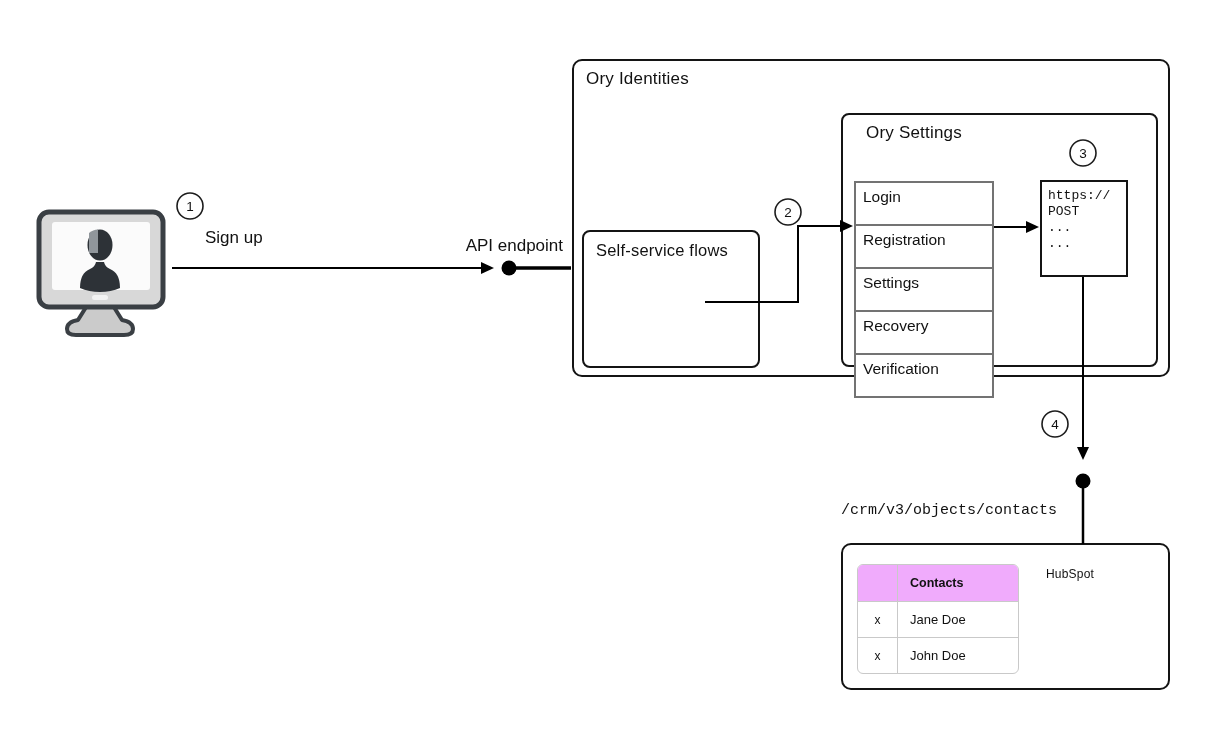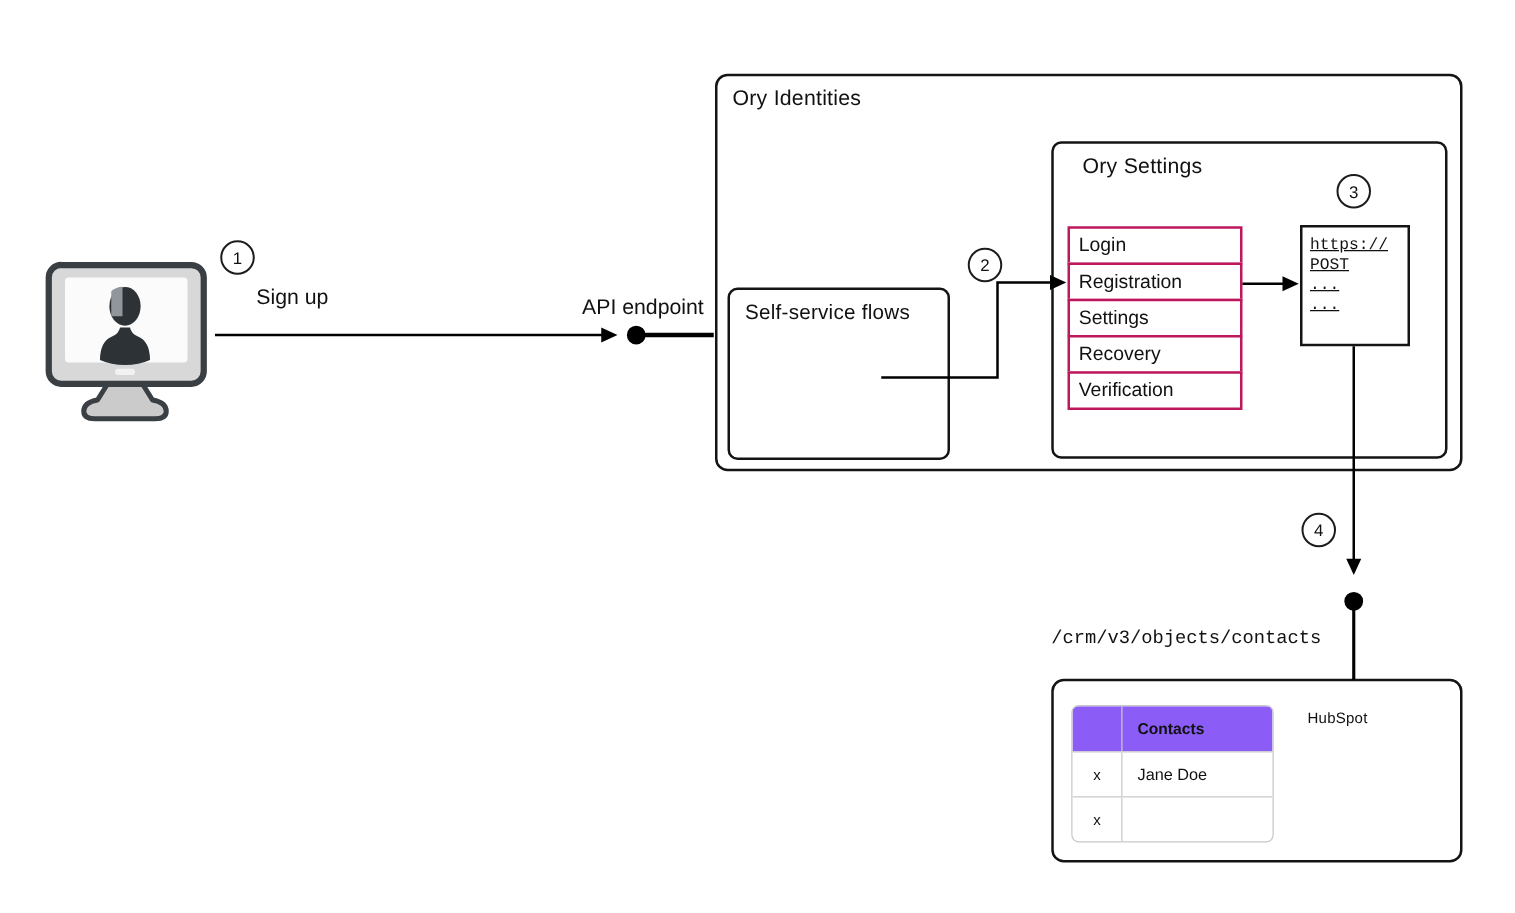--- a/index.html
+++ b/index.html
@@ -4,53 +4,53 @@
 <style>
   * { margin:0; padding:0; box-sizing:border-box; }
   html,body { background:#ffffff; }
   body { font-family:"Liberation Sans", sans-serif; color:#111; }
   .canvas { position:relative; width:1212px; height:730px; background:#fff; overflow:hidden; }
 
   
   .abs { position:absolute; }
 
   
-  .box { position:absolute; background:#fff; border:2px solid #141414;text-decoration:underline; }
+  .box { position:absolute; background:#fff; border:2px solid #141414; }
   .box-title { position:absolute; font-size:17px; letter-spacing:.2px; white-space:nowrap; }
 
   #ory-identities { left:572px; top:59px; width:598px; height:318px; border-radius:10px; z-index:1; }
   #ory-identities-title { left:586px; top:69px; z-index:3; }
 
   #self-service { left:582px; top:230px; width:178px; height:138px; border-radius:8px; z-index:2; }
   #self-service-title { left:596px; top:241px; font-size:16.5px; z-index:3; }
 
   #ory-actions { left:841px; top:113px; width:317px; height:254px; border-radius:8px; z-index:2; }
   #ory-actions-title { left:866px; top:123px; z-index:3; }
 
   
   #flow-list { position:absolute; left:854px; top:181px; width:140px; z-index:3; }
-  .flow-row { height:31px; line-height:27px; border:2px solid #be185d; background:#fff;
+  .flow-row { height:45px; line-height:27px; border:2px solid #737373; background:#fff;
               font-size:15.5px; padding-left:7px; }
   .flow-row + .flow-row { margin-top:-2px; }
 
   
   #code-box { left:1040px; top:180px; width:88px; height:97px; z-index:3; border-radius:0; }
   .code-line { font-family:"Liberation Mono", monospace; font-size:13px; line-height:16px;
                padding-left:6px; white-space:pre; }
   #code-box .inner { padding-top:6px; }
 
   
   #hubspot { left:841px; top:543px; width:329px; height:147px; border:2.5px solid #141414; border-radius:10px; z-index:2; }
   #hubspot-title { left:1046px; top:567px; font-size:12px; z-index:3; }
 
   #contacts-table { position:absolute; left:14px; top:19px; width:162px; border:1px solid #c9c9c9;
                     border-radius:6px; overflow:hidden; z-index:3; background:#fff; }
   .t-row { display:flex; height:36px; }
   .t-row + .t-row { border-top:1px solid #c9c9c9; }
-  .t-head { background:#8b5cf6; }
+  .t-head { background:#f0abfc; }
   .t-c1 { width:40px; border-right:1px solid #c9c9c9; display:flex; align-items:center; justify-content:center;
           font-size:12px; }
   .t-c2 { flex:1; display:flex; align-items:center; padding-left:12px; font-size:13px; }
   .t-head .t-c2 { font-weight:700; font-size:12.5px; }
 
   
   #sign-up-label { left:205px; top:228px; font-size:17px; z-index:6; white-space:nowrap; }
   #api-endpoint-label { left:440px; top:236px; width:123px; text-align:right; font-size:17px; z-index:6; white-space:nowrap; }
   #crm-path-label { left:841px; top:502px; font-family:"Liberation Mono", monospace; font-size:15px;
                     z-index:6; white-space:nowrap; }
@@ -115,20 +115,21 @@
       <div class="t-row t-head">
         <div class="t-c1"></div>
         <div class="t-c2">Contacts</div>
       </div>
       <div class="t-row">
         <div class="t-c1">x</div>
         <div class="t-c2">Jane Doe</div>
       </div>
       <div class="t-row">
         <div class="t-c1">x</div>
+        <div class="t-c2">John Doe</div>
       </div>
     </div>
   </div>
   <div class="box-title" id="hubspot-title">HubSpot</div>
 
   <svg id="lines-overlay" width="1212" height="730" viewBox="0 0 1212 730">
 
     <g>
       <line x1="172" y1="268" x2="484" y2="268" stroke="#000" stroke-width="2"></line>
       <polygon points="494,268 481,262 481,274" fill="#000"></polygon>

